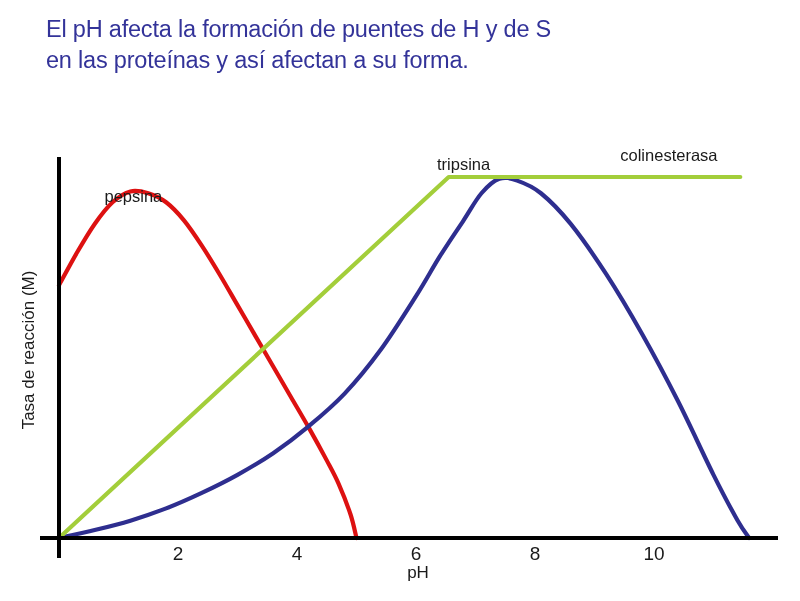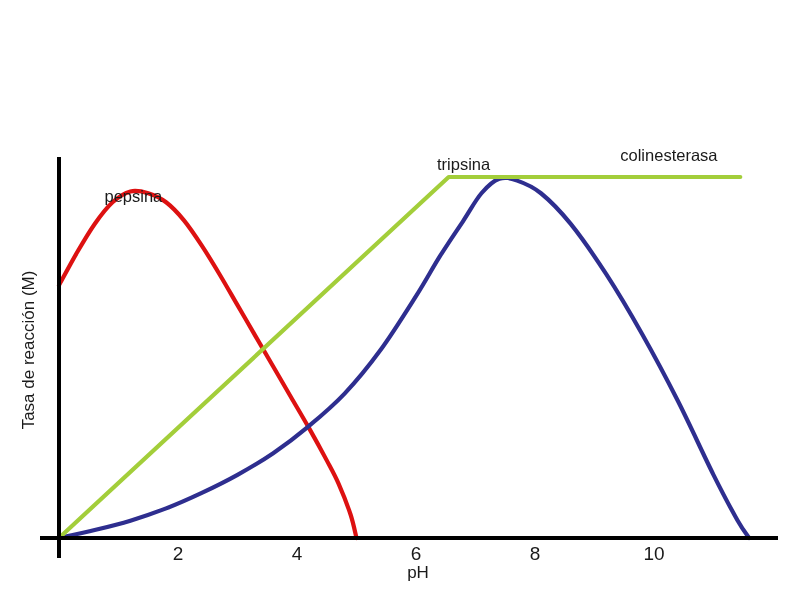--- a/index.html
+++ b/index.html
@@ -71,20 +71,22 @@
   }
   .series-label {
     font-size: 16.5px;
   }
 </style>
 </head>
 <body>
 
 <div id="page">
 
+  <div id="title">El pH afecta la formación de puentes de H y de S
+en las proteínas y así afectan a su forma.</div>
 
   <div id="chart-area">
     <svg class="figure" viewBox="0 0 800 601">
       <g id="curves-layer">
           <path class="curve" d="M 59.00 285.30 C 61.98 279.88, 70.90 263.04, 76.85 252.81 C 82.80 242.58, 88.75 232.35, 94.70 223.93 C 100.65 215.51, 106.60 207.68, 112.55 202.27 C 118.50 196.85, 124.45 192.94, 130.40 191.44 C 136.35 189.94, 142.30 191.44, 148.25 193.25 C 154.20 195.05, 160.15 197.76, 166.10 202.27 C 172.05 206.78, 178.00 213.10, 183.95 220.32 C 189.90 227.54, 195.85 236.56, 201.80 245.59 C 207.75 254.61, 213.70 264.54, 219.65 274.47 C 225.60 284.40, 231.55 294.93, 237.50 305.15 C 243.45 315.38, 249.40 325.61, 255.35 335.84 C 261.30 346.07, 267.25 356.30, 273.20 366.52 C 279.15 376.75, 285.10 386.98, 291.05 397.21 C 297.00 407.44, 302.95 417.37, 308.90 427.89 C 314.85 438.42, 321.79 451.06, 326.75 460.38 C 331.71 469.71, 334.68 474.83, 338.65 483.85 C 342.62 492.88, 347.58 505.51, 350.55 514.53 C 353.52 523.56, 355.51 534.09, 356.50 538.00" stroke="#dd1111"></path>
           <path class="curve" d="M 59.00 538.00 C 64.95 536.68, 82.80 532.95, 94.70 530.06 C 106.60 527.17, 118.50 524.28, 130.40 520.67 C 142.30 517.06, 154.20 513.03, 166.10 508.40 C 178.00 503.77, 189.90 498.47, 201.80 492.88 C 213.70 487.28, 225.60 481.44, 237.50 474.82 C 249.40 468.21, 261.30 461.29, 273.20 453.17 C 285.10 445.04, 297.00 436.02, 308.90 426.09 C 320.80 416.16, 332.70 406.24, 344.60 393.60 C 356.50 380.97, 368.40 366.52, 380.30 350.28 C 392.20 334.03, 406.08 311.77, 416.00 296.13 C 425.92 280.49, 431.87 269.06, 439.80 256.42 C 447.73 243.79, 456.66 230.85, 463.60 220.32 C 470.54 209.79, 475.50 200.16, 481.45 193.25 C 487.40 186.33, 493.35 180.91, 499.30 178.81 C 505.25 176.70, 510.21 178.20, 517.15 180.61 C 524.09 183.02, 532.03 186.03, 540.95 193.25 C 549.88 200.47, 559.79 210.39, 570.70 223.93 C 581.61 237.47, 594.50 256.12, 606.40 274.47 C 618.30 292.82, 630.20 312.98, 642.10 334.04 C 654.00 355.09, 665.90 377.36, 677.80 400.82 C 689.70 424.28, 703.58 454.97, 713.50 474.82 C 723.42 494.68, 731.35 509.42, 737.30 519.95 C 743.25 530.48, 747.22 534.99, 749.20 538.00" stroke="#2e2e8f"></path>
           <path class="curve" d="M 59.00 538.00 L 448.72 177.00 L 535.00 177.00 L 654.00 177.00 L 740.27 177.00" stroke="#a3ce3a"></path>
         </g>
       <g id="axes-layer">
         <line class="axis-line" x1="59" y1="157" x2="59" y2="558"></line>

